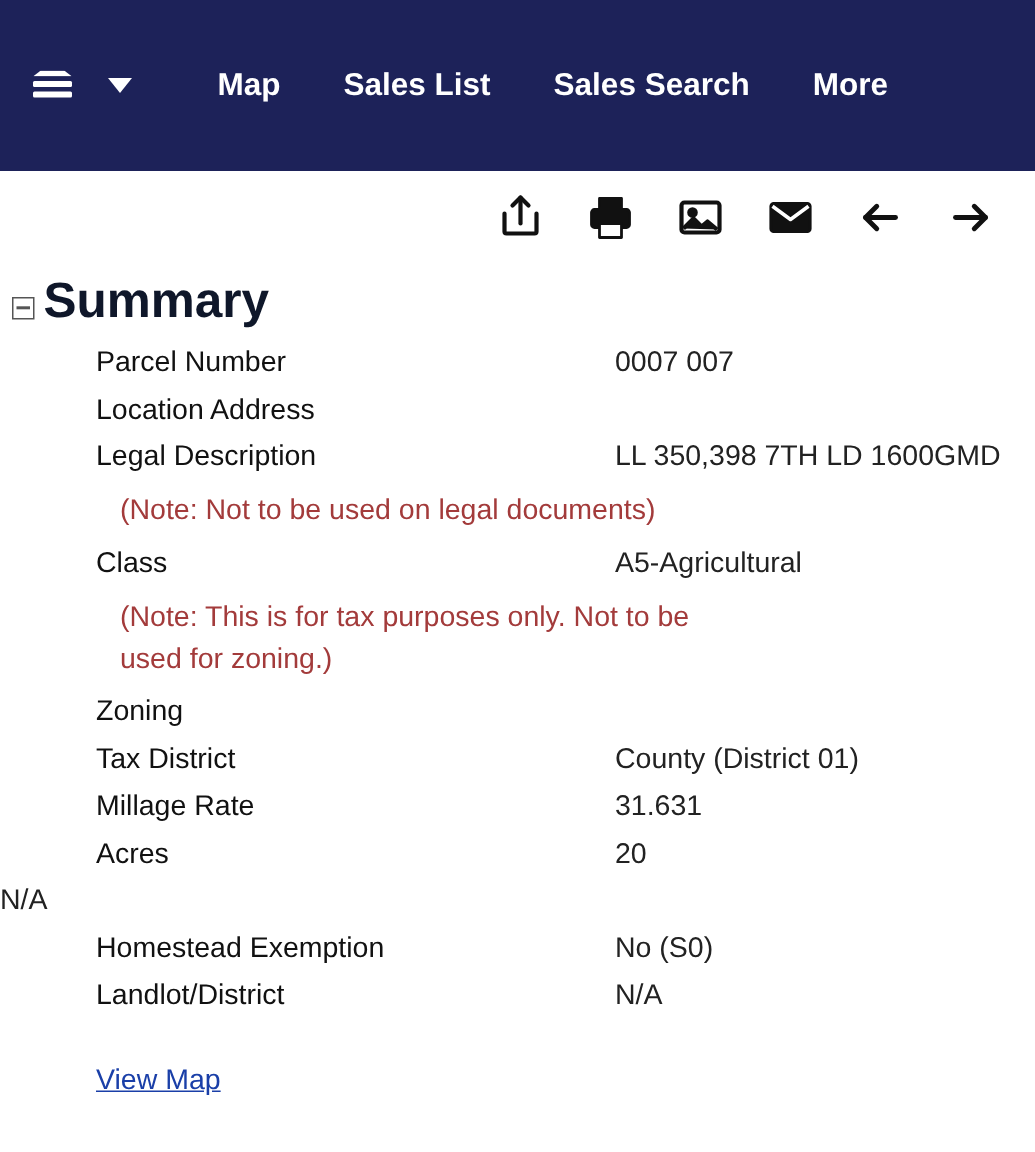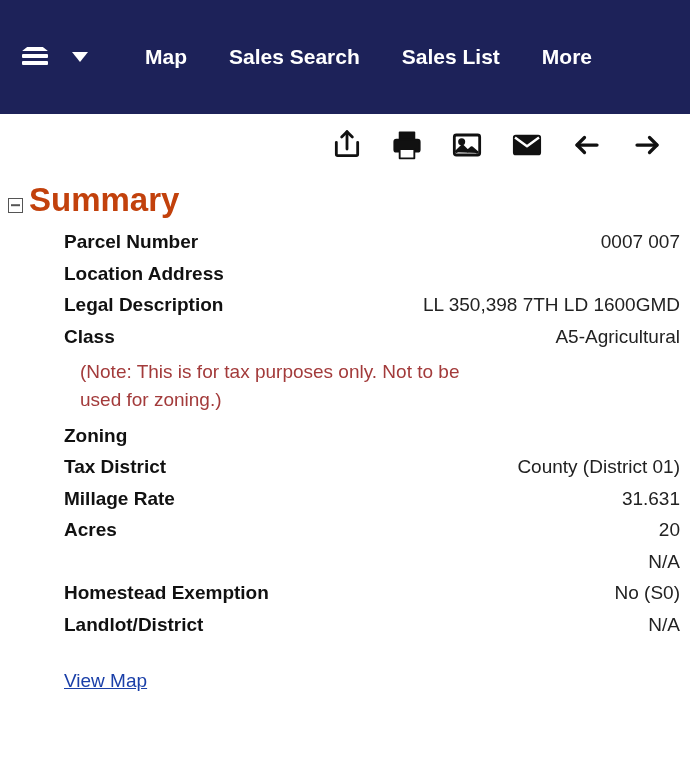--- a/index.html
+++ b/index.html
@@ -115,47 +115,46 @@
     left: 2px;
     right: 2px;
     top: 50%;
     height: 1.6px;
     background: #555555;
     transform: translateY(-50%);
   }
   .summary-title {
     font-size: 33px;
     font-weight: bold;
-    color: #c2410c;
+    color: #0f172a;
     line-height: 1.1;
   }
 
   .table {
     padding: 6px 0 0 0;
   }
   .row {
     display: flex;
     align-items: flex-start;
     padding: 2px 0;
   }
   .row .label {
     width: 410px;
     padding-left: 64px;
     font-size: 19px;
-    font-weight: bold;
+    font-weight: normal;
     color: #111111;
     line-height: 1.45;
   }
   .row .value {
     flex: 1;
     font-size: 19px;
     color: #222222;
     line-height: 1.45;
     padding-right: 10px;
-    text-align: right;
   }
   .note {
     padding-left: 80px;
     padding-right: 230px;
     font-size: 19px;
     color: #a33b3b;
     line-height: 1.45;
     padding-top: 6px;
     padding-bottom: 6px;
   }
@@ -181,24 +180,24 @@
         <span></span>
         <span></span>
     </span>
     <span class="caret-down"></span>
   </div>
   <div class="nav-items">
     <div class="nav-item">
       <span>Map</span>
     </div>
     <div class="nav-item">
-      <span>Sales Search</span>
+      <span>Sales List</span>
     </div>
     <div class="nav-item">
-      <span>Sales List</span>
+      <span>Sales Search</span>
     </div>
     <div class="nav-item">
       <span>More</span>
 
     </div>
   </div>
 </div>
 
 <div class="toolbar">
   <div class="tool-icon">
@@ -257,20 +256,21 @@
   <div class="row">
     <div class="label">Location Address</div>
     <div class="value"></div>
   </div>
 
   <div class="row">
     <div class="label">Legal Description</div>
     <div class="value">LL 350,398 7TH LD 1600GMD</div>
   </div>
 
+  <div class="note">(Note: Not to be used on legal documents)</div>
 
   <div class="row">
     <div class="label">Class</div>
     <div class="value">A5-Agricultural</div>
   </div>
 
   <div class="note">(Note: This is for tax purposes only. Not to be used for zoning.)</div>
 
   <div class="row">
     <div class="label">Zoning</div>

